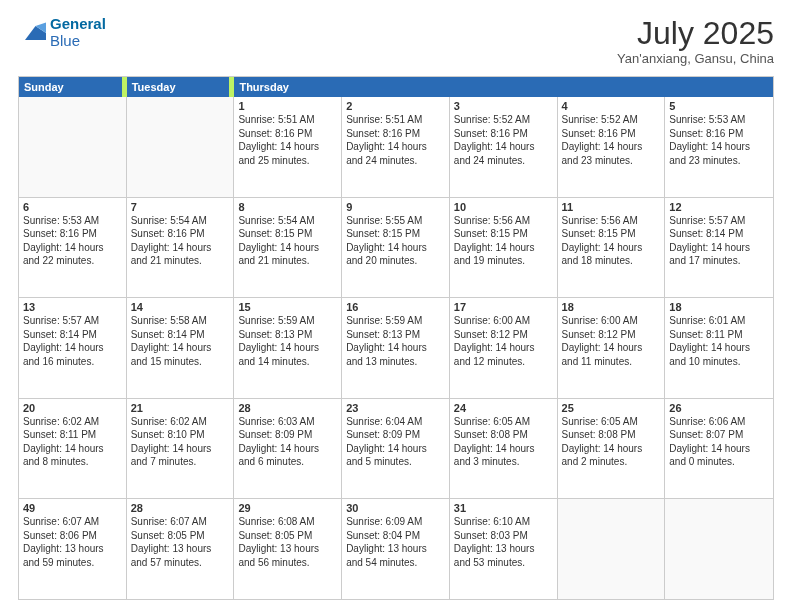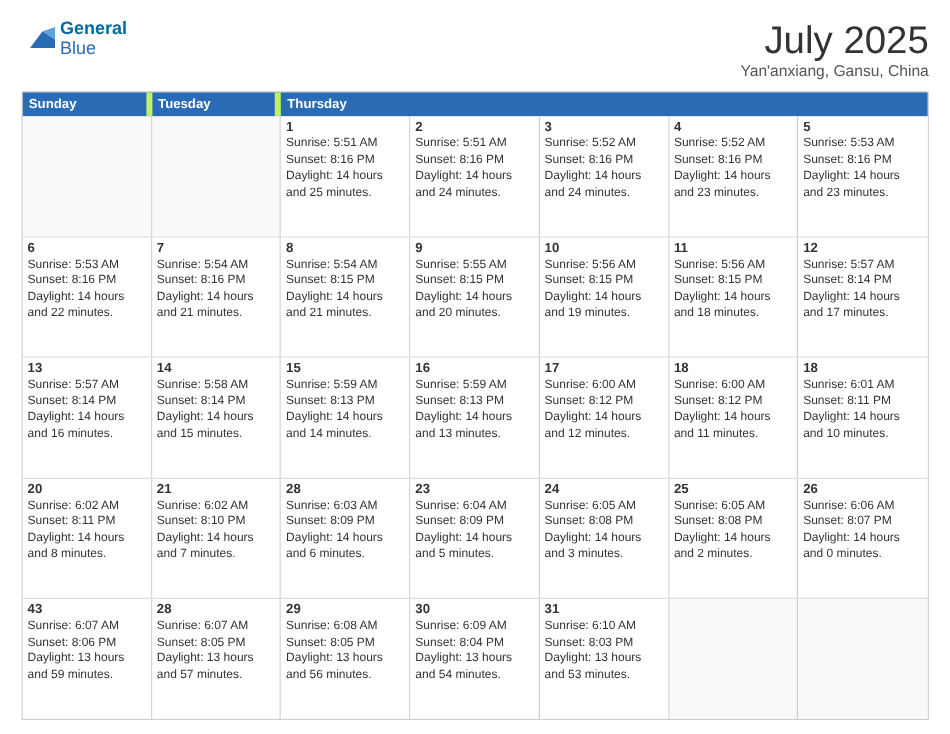--- a/index.html
+++ b/index.html
@@ -252,21 +252,21 @@
             <div class="day-number">25</div>
             <div class="cell-text">Sunrise: 6:05 AM<br>Sunset: 8:08 PM<br>Daylight: 14 hours<br>and 2 minutes.</div>
           </div>
           <div class="cal-cell">
             <div class="day-number">26</div>
             <div class="cell-text">Sunrise: 6:06 AM<br>Sunset: 8:07 PM<br>Daylight: 14 hours<br>and 0 minutes.</div>
           </div>
         </div>
         <div class="cal-row">
           <div class="cal-cell">
-            <div class="day-number">43</div>
+            <div class="day-number">49</div>
             <div class="cell-text">Sunrise: 6:07 AM<br>Sunset: 8:06 PM<br>Daylight: 13 hours<br>and 59 minutes.</div>
           </div>
           <div class="cal-cell">
             <div class="day-number">28</div>
             <div class="cell-text">Sunrise: 6:07 AM<br>Sunset: 8:05 PM<br>Daylight: 13 hours<br>and 57 minutes.</div>
           </div>
           <div class="cal-cell">
             <div class="day-number">29</div>
             <div class="cell-text">Sunrise: 6:08 AM<br>Sunset: 8:05 PM<br>Daylight: 13 hours<br>and 56 minutes.</div>
           </div>

